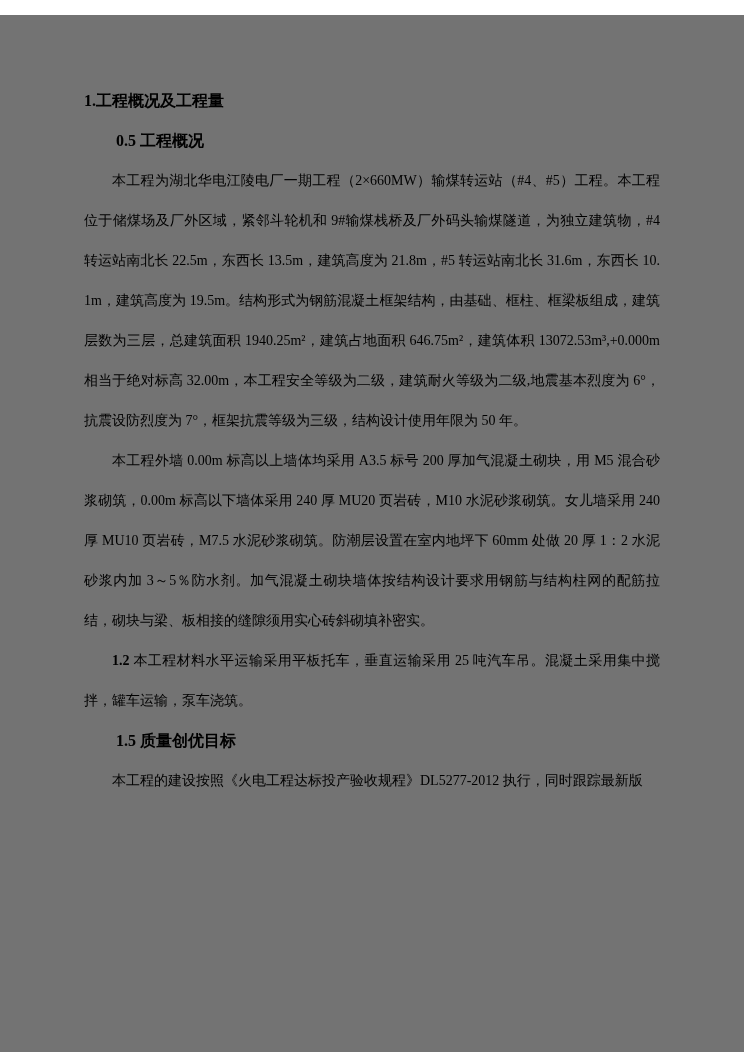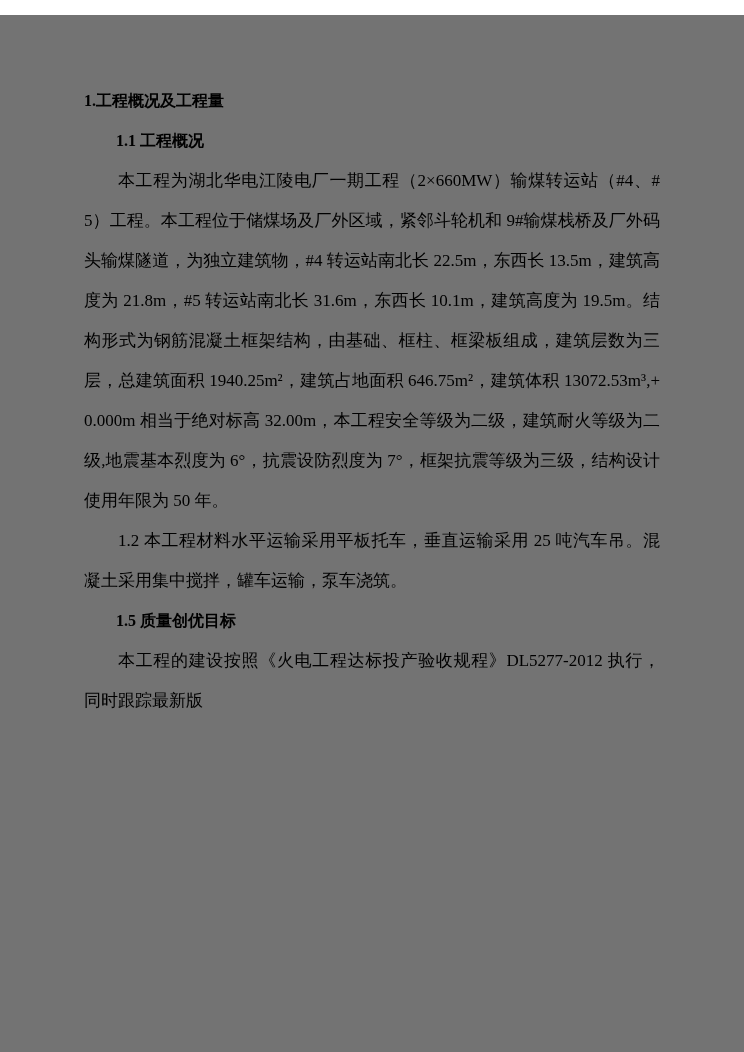--- a/index.html
+++ b/index.html
@@ -14,47 +14,48 @@
     margin: 15px auto;
     background: #737373;
     box-sizing: border-box;
     padding: 66px 84px 1px 84px;
     font-family: "Liberation Serif", "DejaVu Serif", serif;
     color: #000000;
     overflow: hidden;
   }
   .doc-block {
     margin: 0;
-    font-size: 17px;
+    font-size: 14px;
     line-height: 40px;
     text-align: justify;
     word-break: break-all;
   }
   .heading {
     font-weight: bold;
     font-size: 16px;
   }
   .indent-2 {
     text-indent: 2em;
   }
   .bold {
-    font-weight: normal;
+    font-weight: bold;
   }
 </style>
 </head>
 <body>
 
 <div class="page">
 
   <h1 class="doc-block heading">1.工程概况及工程量</h1>
 
-  <h2 class="doc-block heading indent-2">1.1 工程概况</h2>
+  <h2 class="doc-block heading indent-2">0.5 工程概况</h2>
 
   <p class="doc-block indent-2">本工程为湖北华电江陵电厂一期工程（2×660MW）输煤转运站（#4、#5）工程。本工程位于储煤场及厂外区域，紧邻斗轮机和 9#输煤栈桥及厂外码头输煤隧道，为独立建筑物，#4 转运站南北长 22.5m，东西长 13.5m，建筑高度为 21.8m，#5 转运站南北长 31.6m，东西长 10.1m，建筑高度为 19.5m。结构形式为钢筋混凝土框架结构，由基础、框柱、框梁板组成，建筑层数为三层，总建筑面积 1940.25m²，建筑占地面积 646.75m²，建筑体积 13072.53m³,+0.000m 相当于绝对标高 32.00m，本工程安全等级为二级，建筑耐火等级为二级,地震基本烈度为 6°，抗震设防烈度为 7°，框架抗震等级为三级，结构设计使用年限为 50 年。</p>
 
+  <p class="doc-block indent-2">本工程外墙 0.00m 标高以上墙体均采用 A3.5 标号 200 厚加气混凝土砌块，用 M5 混合砂浆砌筑，0.00m 标高以下墙体采用 240 厚 MU20 页岩砖，M10 水泥砂浆砌筑。女儿墙采用 240 厚 MU10 页岩砖，M7.5 水泥砂浆砌筑。防潮层设置在室内地坪下 60mm 处做 20 厚 1：2 水泥砂浆内加 3～5％防水剂。加气混凝土砌块墙体按结构设计要求用钢筋与结构柱网的配筋拉结，砌块与梁、板相接的缝隙须用实心砖斜砌填补密实。</p>
 
   <p class="doc-block indent-2"><span class="bold">1.2</span><span> 本工程材料水平运输采用平板托车，垂直运输采用 25 吨汽车吊。混凝土采用集中搅拌，罐车运输，泵车浇筑。</span></p>
 
 
 
   <h2 class="doc-block heading indent-2">1.5 质量创优目标</h2>
 
   <p class="doc-block indent-2">本工程的建设按照《火电工程达标投产验收规程》DL5277-2012 执行，同时跟踪最新版</p>
 
 </div>

